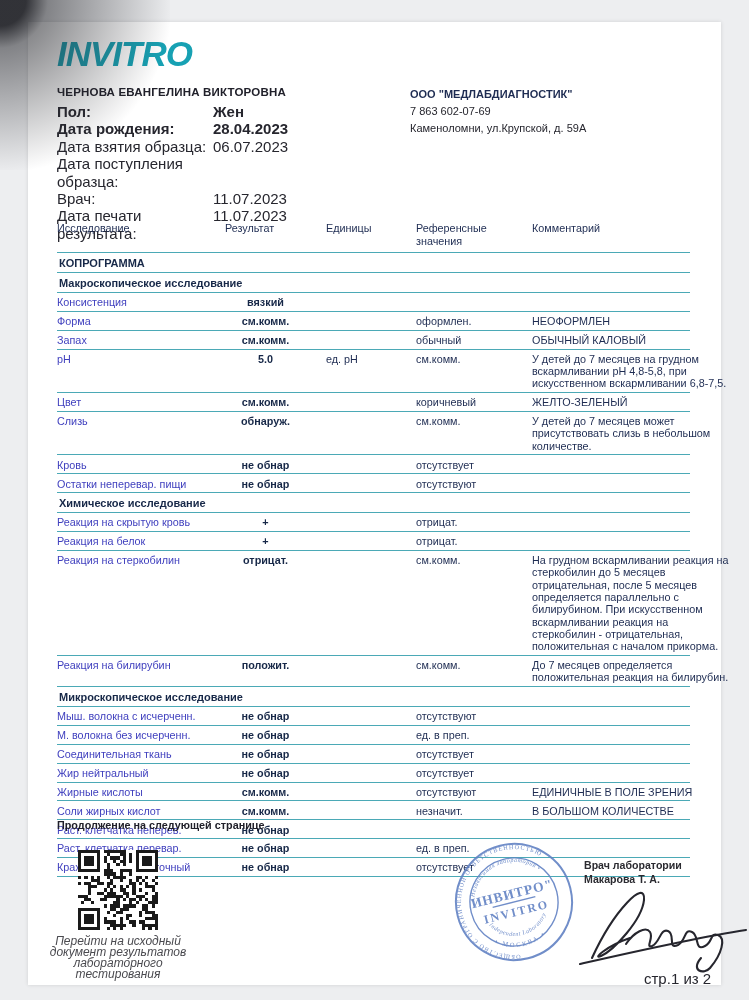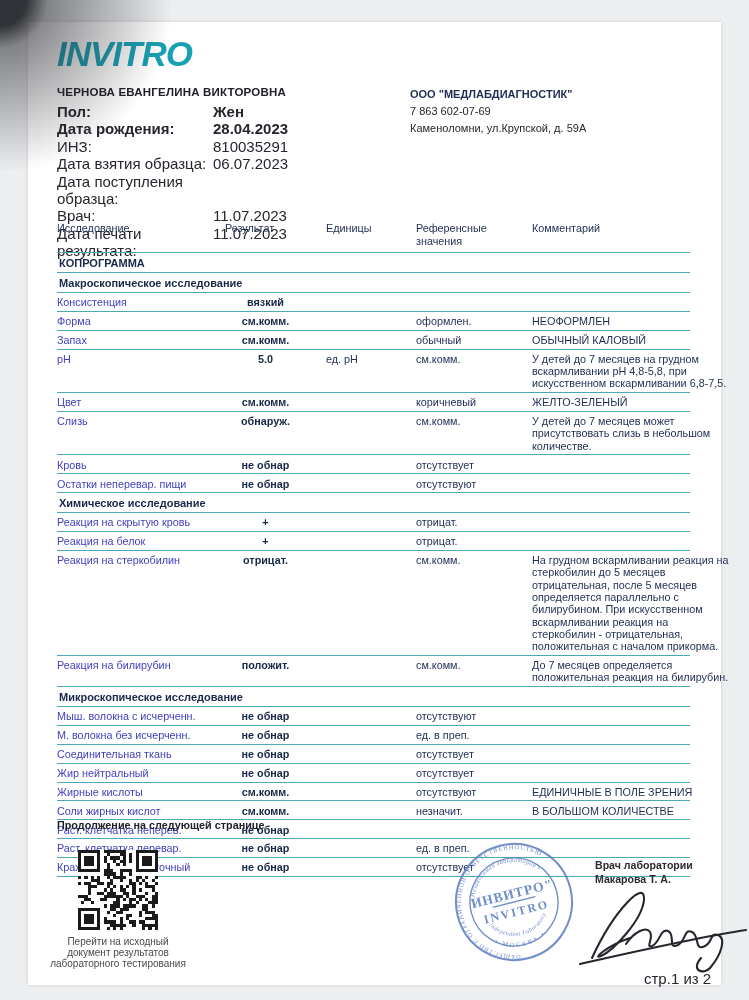--- a/index.html
+++ b/index.html
@@ -38,23 +38,23 @@
   .t-row{font-size:10.8px;line-height:12.3px;padding:3.2px 0 2.4px;border-bottom:1px solid #4ba9b6;}
   .t-row .cell{padding-right:8px;}
   .c-name{color:#3f3fbe;}
   .c-result{font-weight:bold;color:#172848;text-align:center;}
   .c-units,.c-ref{color:#1e2c52;}
   .c-comment{color:#1e2c52;}
   .continuation{position:absolute;left:29px;top:797px;font-size:10.8px;font-weight:bold;color:#20202a;}
   
   .qr-block{position:absolute;left:10px;top:828px;width:160px;text-align:center;}
   .qr-svg{display:block;margin:0 auto 6px;}
-  .qr-caption{font-size:10px;line-height:11px;color:#4a4a4f;}
+  .qr-caption{font-size:12px;line-height:11px;color:#4a4a4f;font-style:italic;}
   .stamp-wrap{position:absolute;left:424px;top:818px;width:124px;height:124px;transform:rotate(-14deg);opacity:.9;}
-  .doctor{position:absolute;left:556px;top:836px;font-size:10.6px;font-weight:600;color:#2a2a30;line-height:14px;margin-left:11px;}
+  .doctor{position:absolute;left:556px;top:836px;font-size:10.6px;font-weight:600;color:#2a2a30;line-height:14px;}
   .signature{position:absolute;left:540px;top:852px;}
   .page-num{position:absolute;left:616px;top:948px;font-size:15px;color:#26262e;}
 </style>
 </head>
 <body>
 
 <div class="corner-shade"></div>
 
 <div class="page">
 
@@ -63,24 +63,20 @@
   <div class="patient">
     <div class="patient-name">ЧЕРНОВА ЕВАНГЕЛИНА ВИКТОРОВНА</div>
     <div id="patient-fields">
         <div class="pfield bold">
           <div>Пол:</div>
           <div>Жен</div>
         </div>
         <div class="pfield bold">
           <div>Дата рождения:</div>
           <div>28.04.2023</div>
-        </div>
-        <div class="pfield">
-          <div>ИНЗ:</div>
-          <div>810035291</div>
         </div>
         <div class="pfield">
           <div>Дата взятия образца:</div>
           <div>06.07.2023</div>
         </div>
         <div class="pfield">
           <div>Дата поступления образца:</div>
         </div>
         <div class="pfield">
           <div>Врач:</div>

